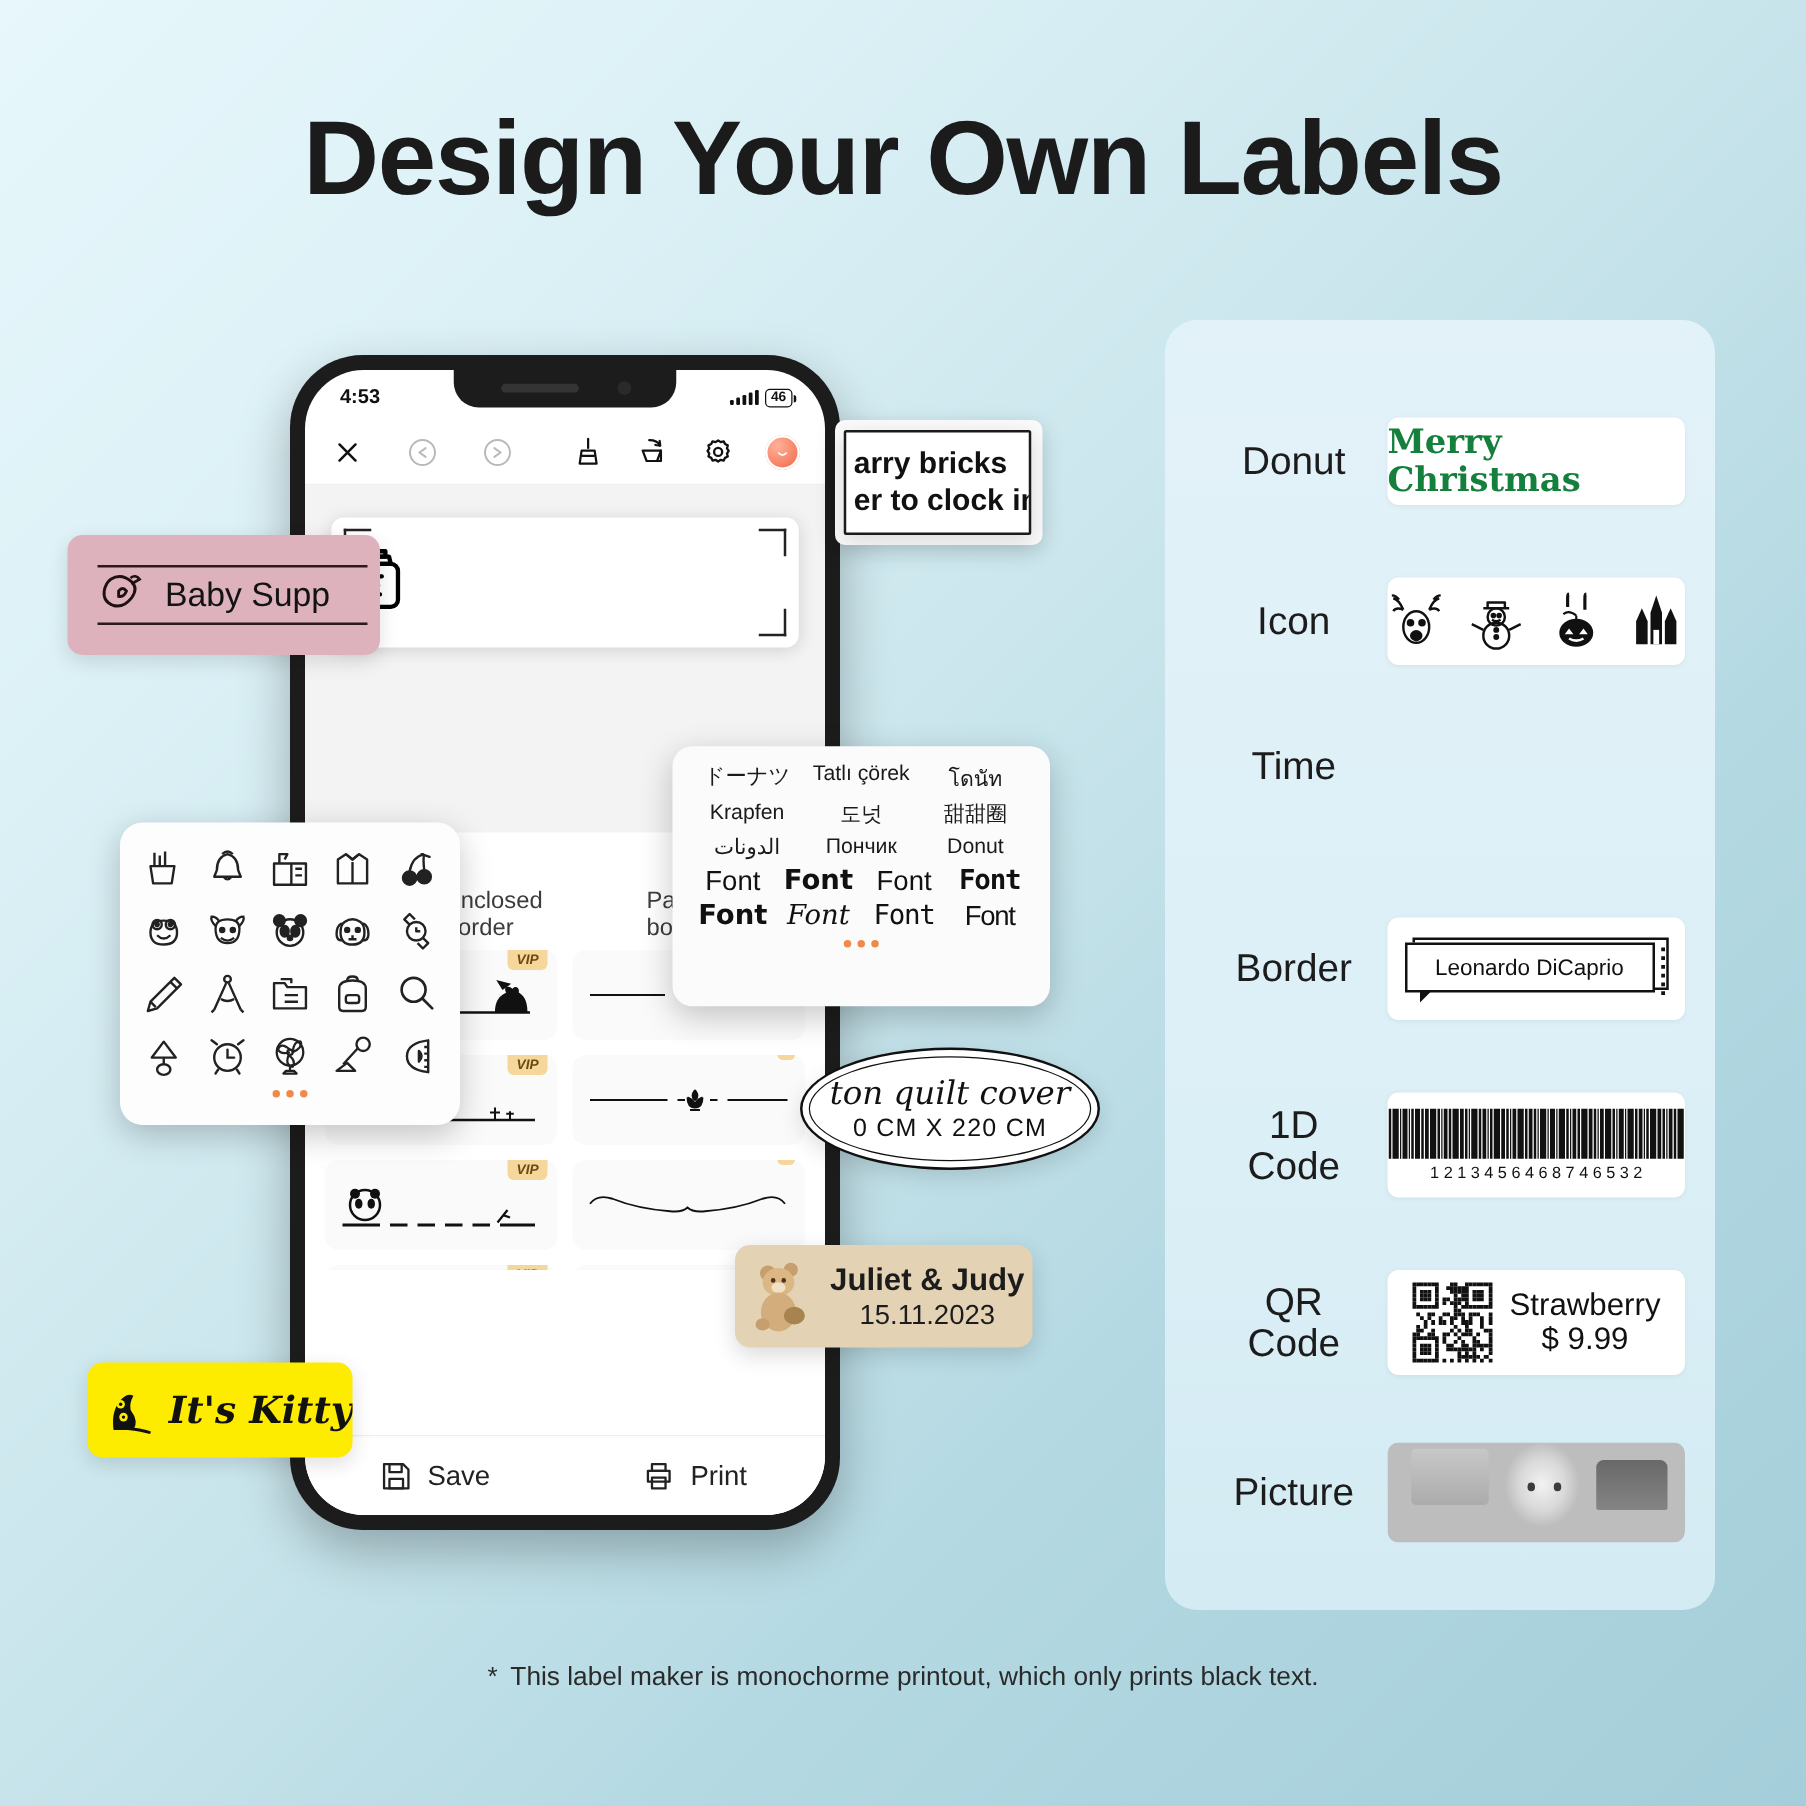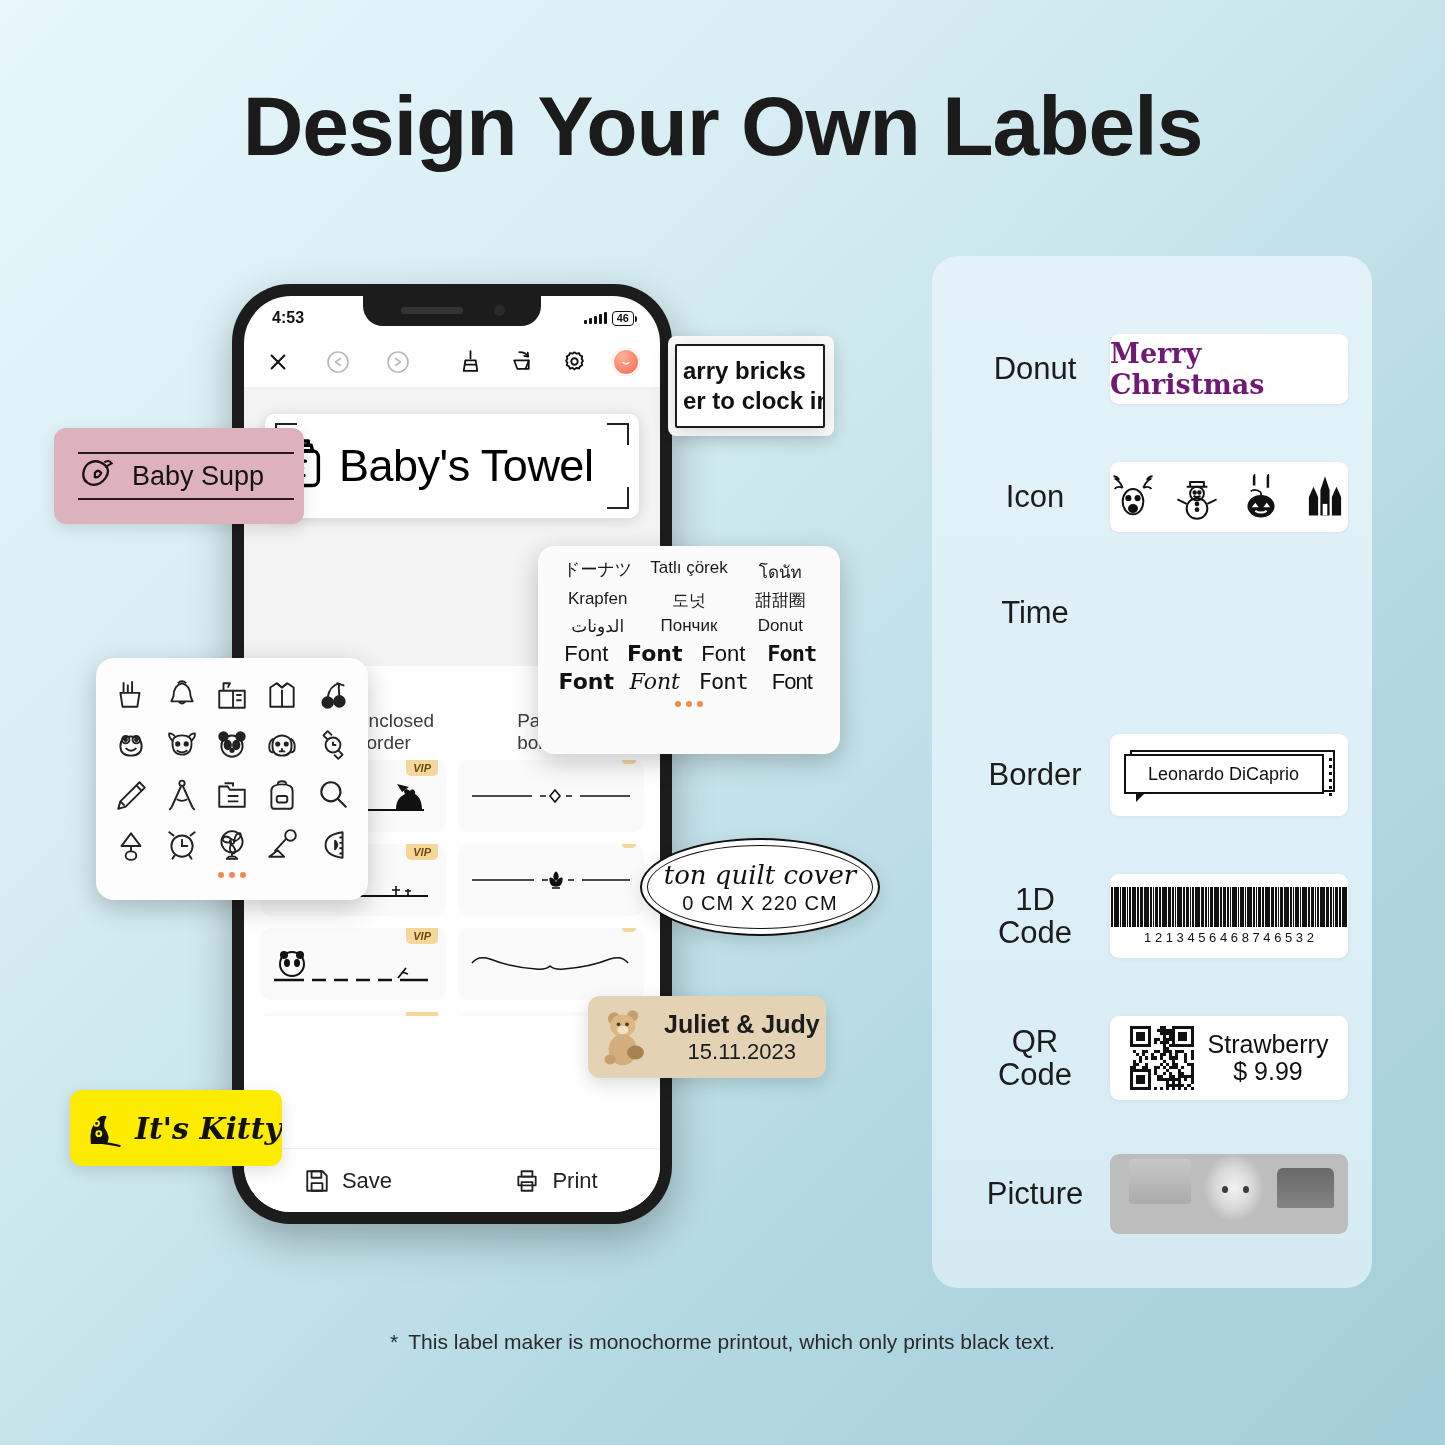--- a/index.html
+++ b/index.html
@@ -183,21 +183,21 @@
     background:#fdfdfd; border-radius:18px; z-index:6;
     box-shadow:0 8px 26px rgba(0,0,0,.22); padding:14px 12px 8px 12px;
   }
   .icon-grid{ display:grid; grid-template-columns:repeat(5,1fr); grid-template-rows:repeat(4,1fr); gap:4px; height:196px;}
   .icon-cell{display:flex;align-items:center;justify-content:center;}
   .dots{ display:flex; gap:5px; justify-content:center; margin-top:4px;}
   .dots i{width:6px;height:6px;border-radius:50%;background:#f08a4b;display:block;}
 
   
   .font-pop{
-    position:absolute; left:538px; top:546px; width:302px; height:208px;
+    position:absolute; left:538px; top:597px; width:302px; height:208px;
     background:#fbfbfb; border-radius:16px; z-index:7;
     box-shadow:0 8px 26px rgba(0,0,0,.22); padding:12px 14px 6px 14px;
   }
   .font-langs{ display:grid; grid-template-columns:repeat(3,1fr); row-gap:4px; }
   .font-langs span{ font-size:17px; color:#1a1a1a; text-align:center; }
   .font-styles{ display:grid; grid-template-columns:repeat(4,1fr); row-gap:2px; margin-top:4px;}
   .font-styles span{ font-size:22px; color:#111; text-align:center;}
   .fs1{font-family:"Liberation Sans",sans-serif;}
   .fs2{font-family:"DejaVu Sans",sans-serif;font-weight:700;}
   .fs3{font-family:"Liberation Sans",sans-serif;font-weight:300;}
@@ -217,21 +217,21 @@
   .rp-row{
     display:flex; align-items:center; position:absolute; left:28px; right:24px;
   }
   .rp-label{ width:150px; font-size:31px; color:#1c1c1c; text-align:center; line-height:1.08;}
   .rp-chip{
     flex:1; background:#fff; border-radius:9px; min-height:70px;
     display:flex; align-items:center; justify-content:center;
     box-shadow:0 1px 4px rgba(0,0,0,.05);
   }
 
-  .merry{ font-family:"DejaVu Serif", serif; font-weight:700; font-size:27px; color:#701a75;}
+  .merry{ font-family:"DejaVu Serif", serif; font-weight:700; font-size:27px; color:#15803d;}
   .time-chip{flex-direction:column; line-height:1.12;}
   .time-chip .t1{font-size:25px;color:#111;}
   .time-chip .t2{font-size:23px;color:#111;}
   .border-art{position:relative;width:215px;height:50px;}
   .border-art .bk{position:absolute;top:0;left:8px;width:205px;height:42px;border:2px solid #111;}
   .border-art .bk2{position:absolute;top:4px;left:2px;width:200px;height:40px;border:2px solid #111;background:#fff;}
   .border-art .nm{position:absolute;top:4px;left:2px;width:200px;height:40px;display:flex;align-items:center;justify-content:center;font-size:18px;color:#111;}
   .border-art .tail{position:absolute;left:14px;top:43px;width:0;height:0;border-left:9px solid #111;border-bottom:9px solid transparent;}
   .border-art .dotcol{position:absolute;right:5px;top:8px;display:flex;flex-direction:column;gap:4px;}
   .border-art .dotcol i{width:3px;height:3px;background:#111;display:block;}
@@ -353,21 +353,20 @@
         <span class="corner c-bl"></span>
         <span class="corner c-br"></span>
         <span>
           <svg width="46" height="52" viewBox="0 0 32 36" fill="none" stroke="#000" stroke-width="2.4" stroke-linejoin="round">
             <path d="M13 2 h6 v3 h-6 Z"></path>
               <path d="M11 5 h10 l1 4 h-12 Z"></path>
             <rect x="6" y="9" width="20" height="24" rx="4"></rect>
             <path d="M11 16 h6 M11 21 h4 M11 26 h5" stroke-linecap="round"></path>
           </svg>
         </span>
-        <span class="label-text">Baby's Towel</span>
       </div>
     </div>
 
     <div class="chev-bar">
       <svg width="28" height="28" viewBox="0 0 24 24" fill="none" stroke="#444" stroke-width="2" stroke-linecap="round">
           <path d="M6 9 l6 6 l6-6"></path>
         </svg>
     </div>
 
     <div class="tabs">

